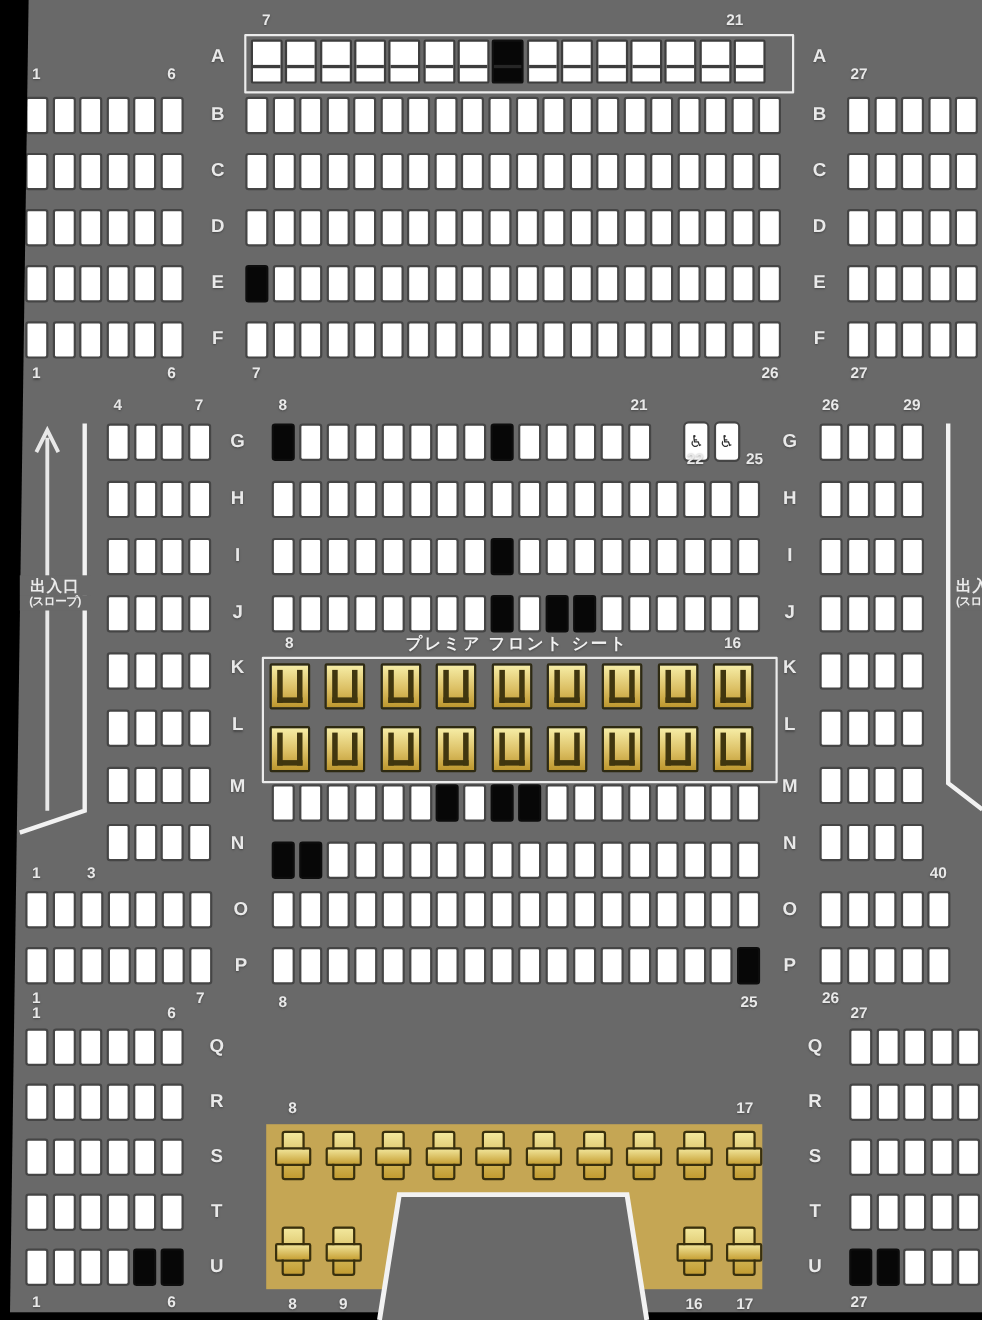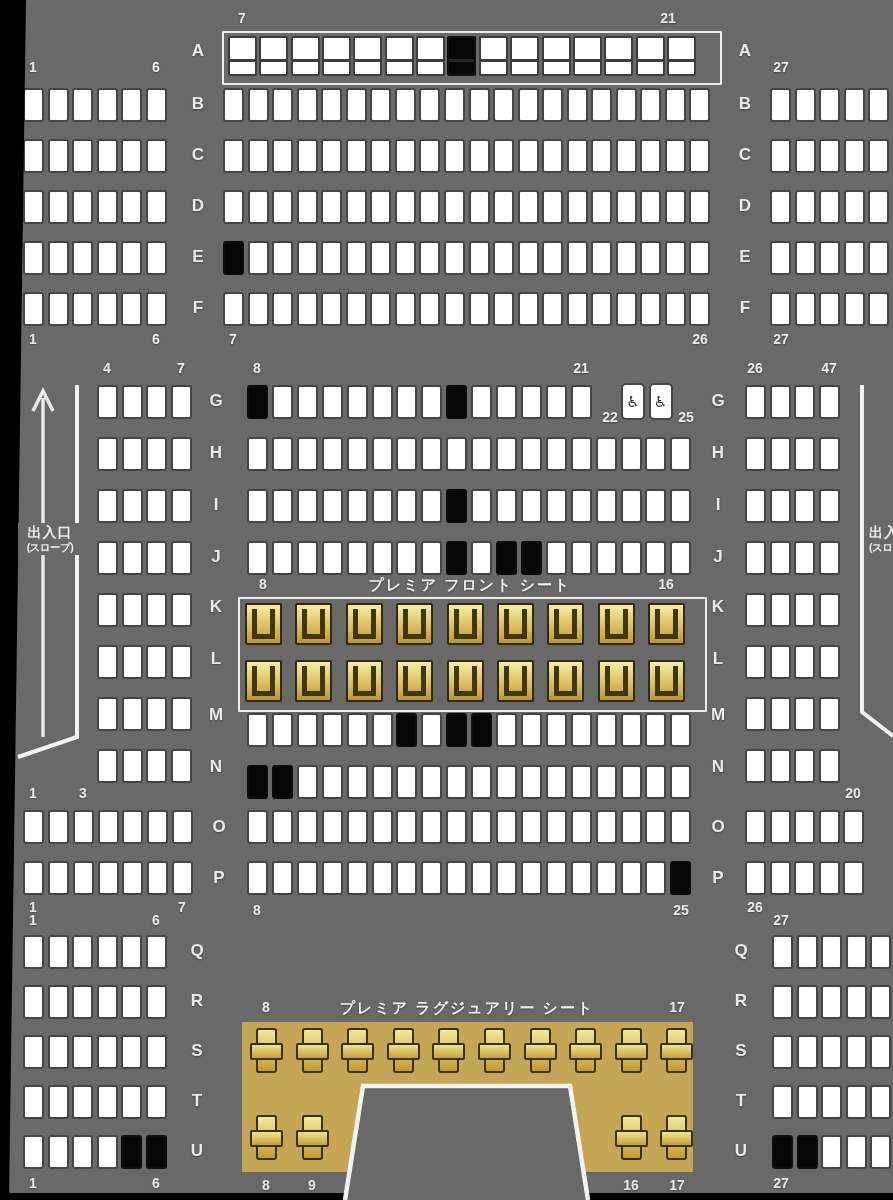--- a/index.html
+++ b/index.html
@@ -56,21 +56,20 @@
 </style>
 </head>
 <body>
 
 <div id="stage">
   <div id="lux-panel"></div>
   <div id="frame-row-a" class="frame"></div>
   <div id="frame-premier-box" class="frame"></div>
 
   <div id="title-box" class="title">プレミア フロント シート</div>
-  <div id="title-lux" class="title">プレミア ラグジュアリー シート</div>
 
   <div id="exit-left" class="exit">
     <span>出入口</span>
     <span class="small">(スロープ)</span>
   </div>
   <div id="exit-right" class="exit">
     <span>出入口</span>
     <span class="small">(スロープ)</span>
   </div>
 
@@ -133,28 +132,28 @@
     <div class="lbl num" style="left: 33px; top: 332px;">1</div>
     <div class="lbl num" style="left: 156px; top: 332px;">6</div>
     <div class="lbl num" style="left: 233px; top: 332px;">7</div>
     <div class="lbl num" style="left: 700px; top: 332px;">26</div>
     <div class="lbl num" style="left: 781px; top: 332px;">27</div>
     <div class="lbl num" style="left: 107px; top: 361px;">4</div>
     <div class="lbl num" style="left: 181px; top: 361px;">7</div>
     <div class="lbl num" style="left: 257px; top: 361px;">8</div>
     <div class="lbl num" style="left: 581px; top: 361px;">21</div>
     <div class="lbl num" style="left: 755px; top: 361px;">26</div>
-    <div class="lbl num" style="left: 829px; top: 361px;">47</div>
-    <div class="lbl num" style="left: 610px; top: 410px;">22</div>
+    <div class="lbl num" style="left: 829px; top: 361px;">29</div>
+    <div class="lbl num" style="left: 632px; top: 410px;">22</div>
     <div class="lbl num" style="left: 686px; top: 410px;">25</div>
     <div class="lbl num" style="left: 263px; top: 577px;">8</div>
     <div class="lbl num" style="left: 666px; top: 577px;">16</div>
     <div class="lbl num" style="left: 33px; top: 786px;">1</div>
     <div class="lbl num" style="left: 83px; top: 786px;">3</div>
-    <div class="lbl num" style="left: 853px; top: 786px;">20</div>
+    <div class="lbl num" style="left: 853px; top: 786px;">40</div>
     <div class="lbl num" style="left: 33px; top: 900px;">1</div>
     <div class="lbl num" style="left: 182px; top: 900px;">7</div>
     <div class="lbl num" style="left: 257px; top: 903px;">8</div>
     <div class="lbl num" style="left: 681px; top: 903px;">25</div>
     <div class="lbl num" style="left: 755px; top: 900px;">26</div>
     <div class="lbl num" style="left: 33px; top: 913px;">1</div>
     <div class="lbl num" style="left: 156px; top: 913px;">6</div>
     <div class="lbl num" style="left: 781px; top: 913px;">27</div>
     <div class="lbl num" style="left: 266px; top: 1000px;">8</div>
     <div class="lbl num" style="left: 677px; top: 1000px;">17</div>

